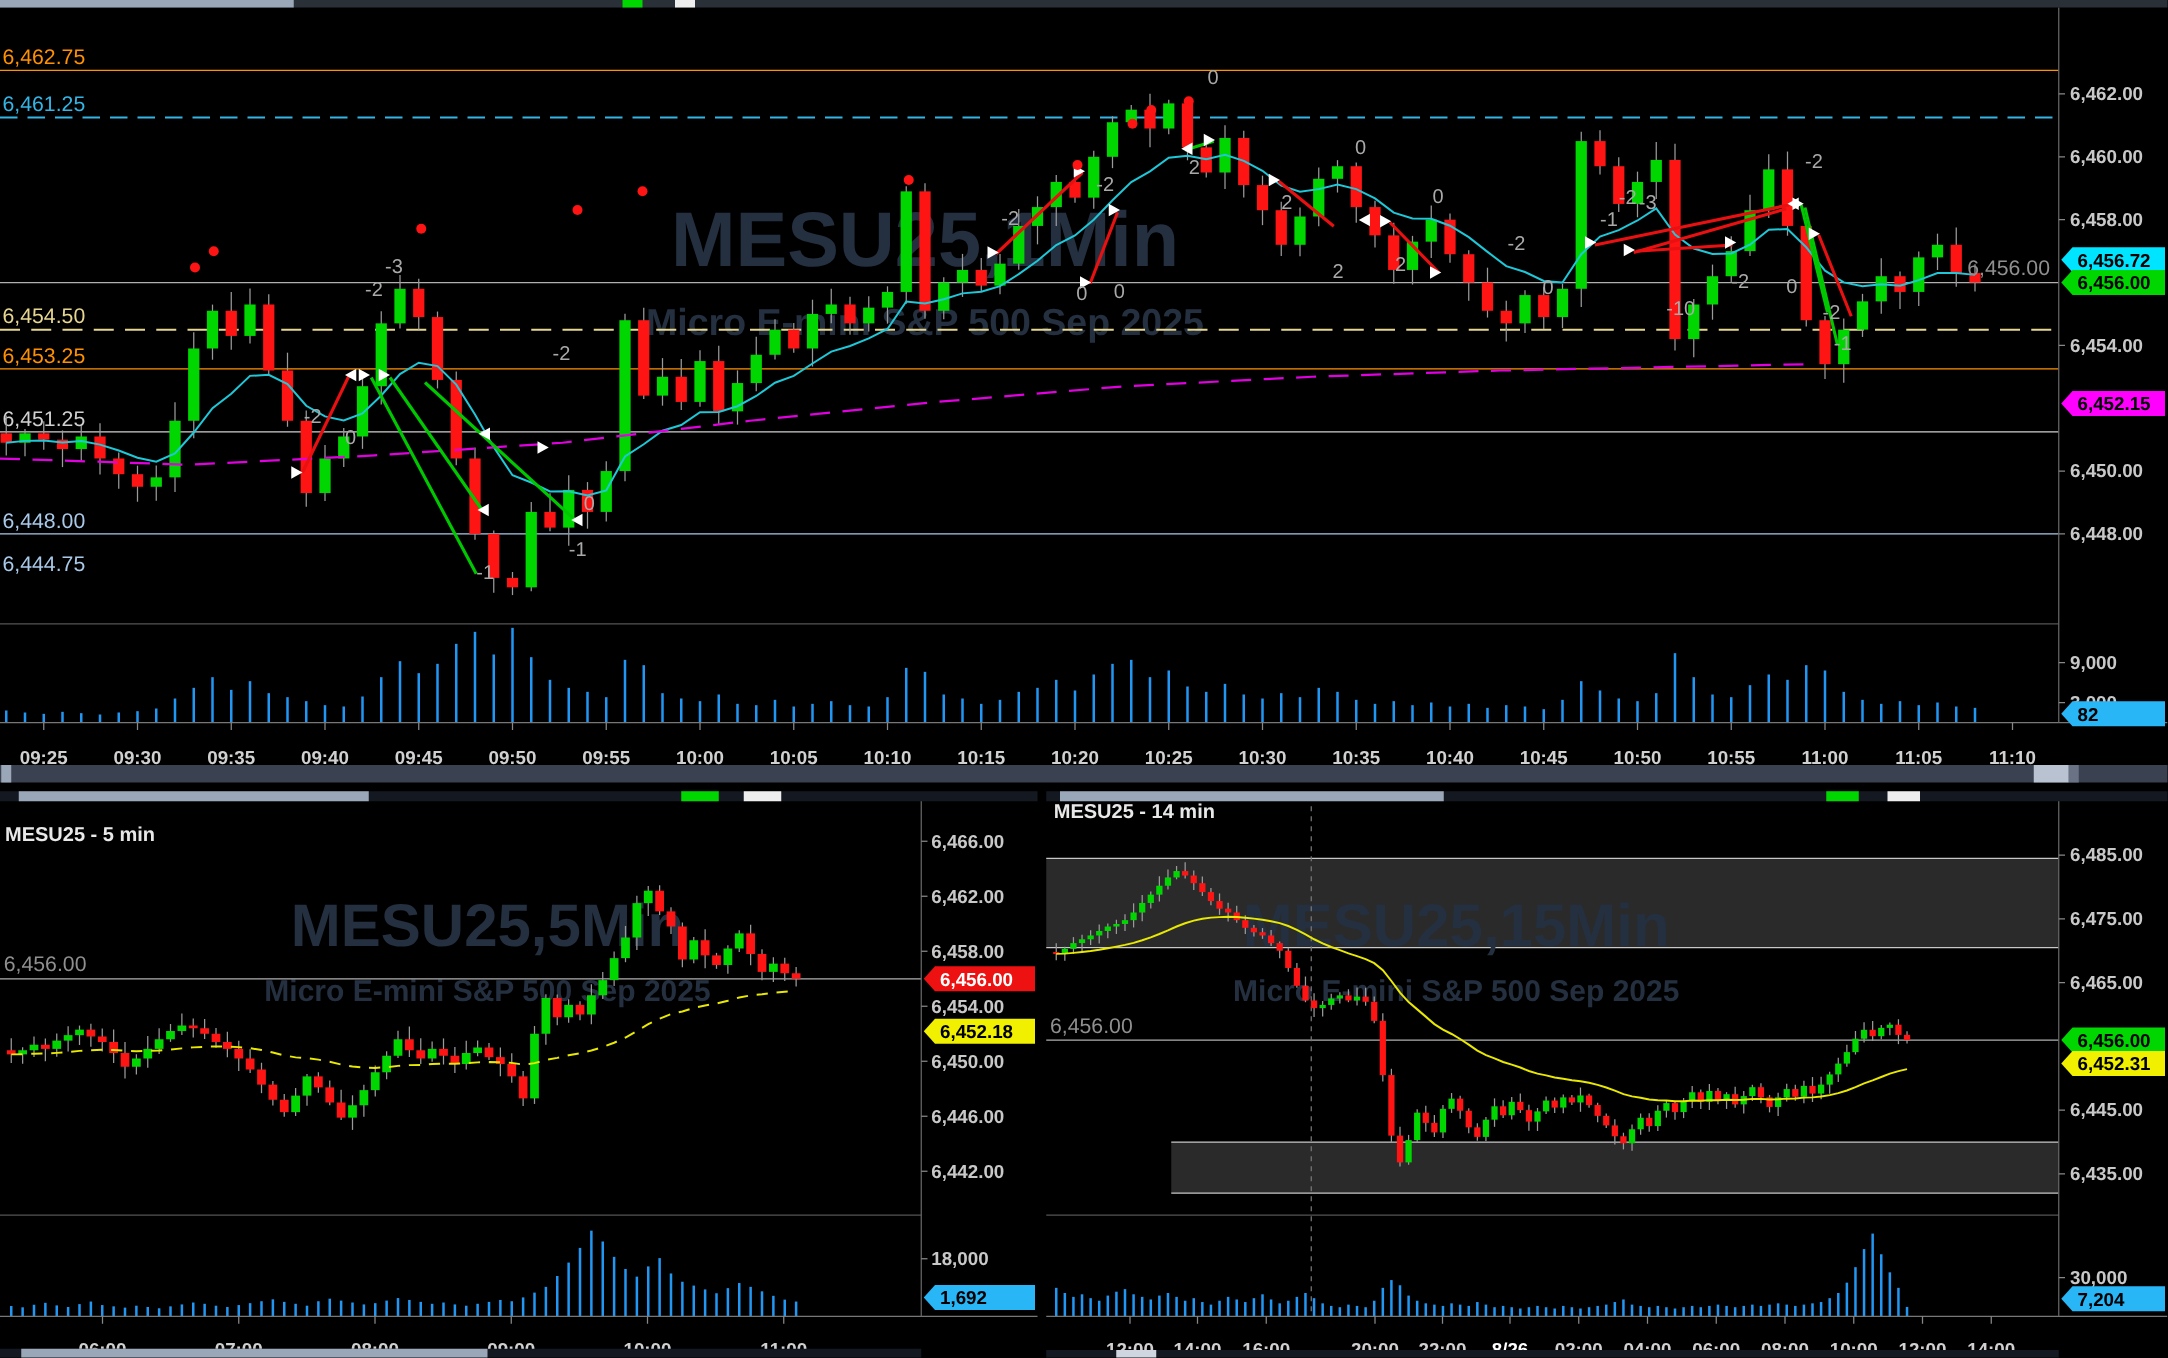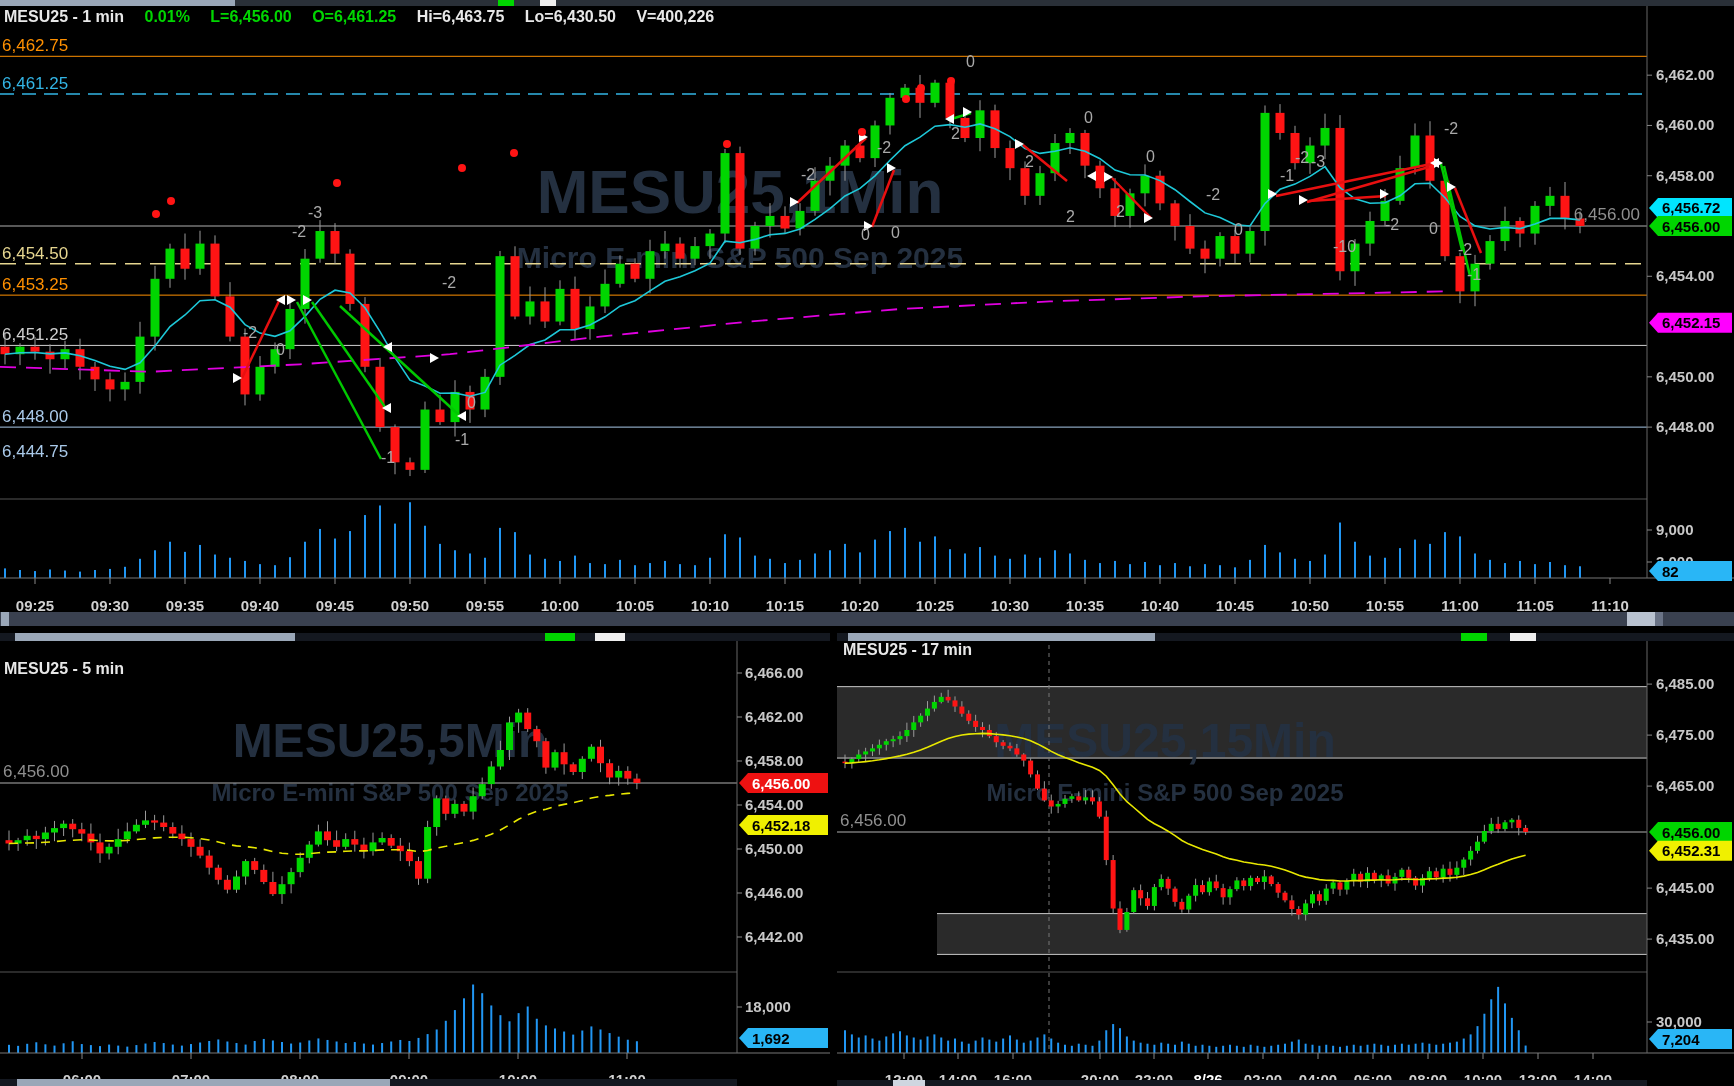--- a/index.html
+++ b/index.html
@@ -1141,34 +1141,25 @@
           <line x1="1483" y1="1053" x2="1483" y2="1059" stroke="#888"></line>
           <text x="1483" y="1085" text-anchor="middle" font-size="15" font-weight="bold" fill="#d0d0d0">10:00</text>
           <line x1="1538" y1="1053" x2="1538" y2="1059" stroke="#888"></line>
           <text x="1538" y="1085" text-anchor="middle" font-size="15" font-weight="bold" fill="#d0d0d0">12:00</text>
           <line x1="1593" y1="1053" x2="1593" y2="1059" stroke="#888"></line>
           <text x="1593" y="1085" text-anchor="middle" font-size="15" font-weight="bold" fill="#d0d0d0">14:00</text>
         </g>
       </g>
     </svg>
 
-  <div class="hdr" style="left:4px;top:8px;">
-    <span class="w">MESU25 - 1 min</span>
-    <span class="g">0.01%</span>
-    <span class="g">L=6,456.00</span>
-    <span class="g">O=6,461.25</span>
-    <span class="w">Hi=6,463.75</span>
-    <span class="w">Lo=6,430.50</span>
-    <span class="w">V=400,226</span>
-  </div>
   <div class="hdr w" style="left:4px;top:660px;">
     <span>MESU25 - 5 min</span>
   </div>
   <div class="hdr w" style="left:843px;top:641px;">
-    <span>MESU25 - 17 min</span>
+    <span>MESU25 - 14 min</span>
   </div>
 
   <div class="sb" style="left:0;top:0;width:1734px;height:6px;background:#2a3038;">
       <div class="seg" style="left: 0px; width: 235px; background: rgb(154, 167, 184);"></div>
       <div class="seg" style="left: 498px; width: 16px; background: rgb(0, 214, 0);"></div>
       <div class="seg" style="left: 540px; width: 16px; background: rgb(238, 238, 238);"></div>
     </div>
   <div class="sb" style="left:0;top:612px;width:1734px;height:14px;background:#3a4150;">
       <div class="seg" style="left: 1px; width: 8px; background: rgb(154, 167, 184);"></div>
       <div class="seg" style="left: 1627px; width: 28px; background: rgb(185, 194, 208);"></div>

